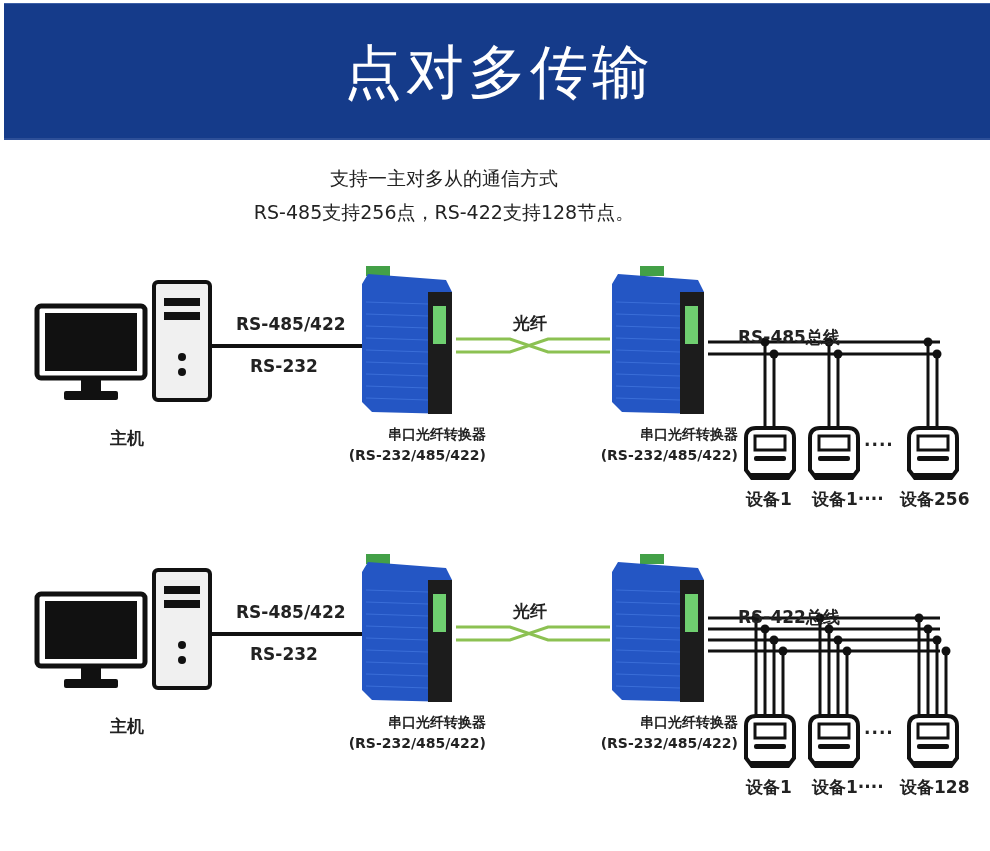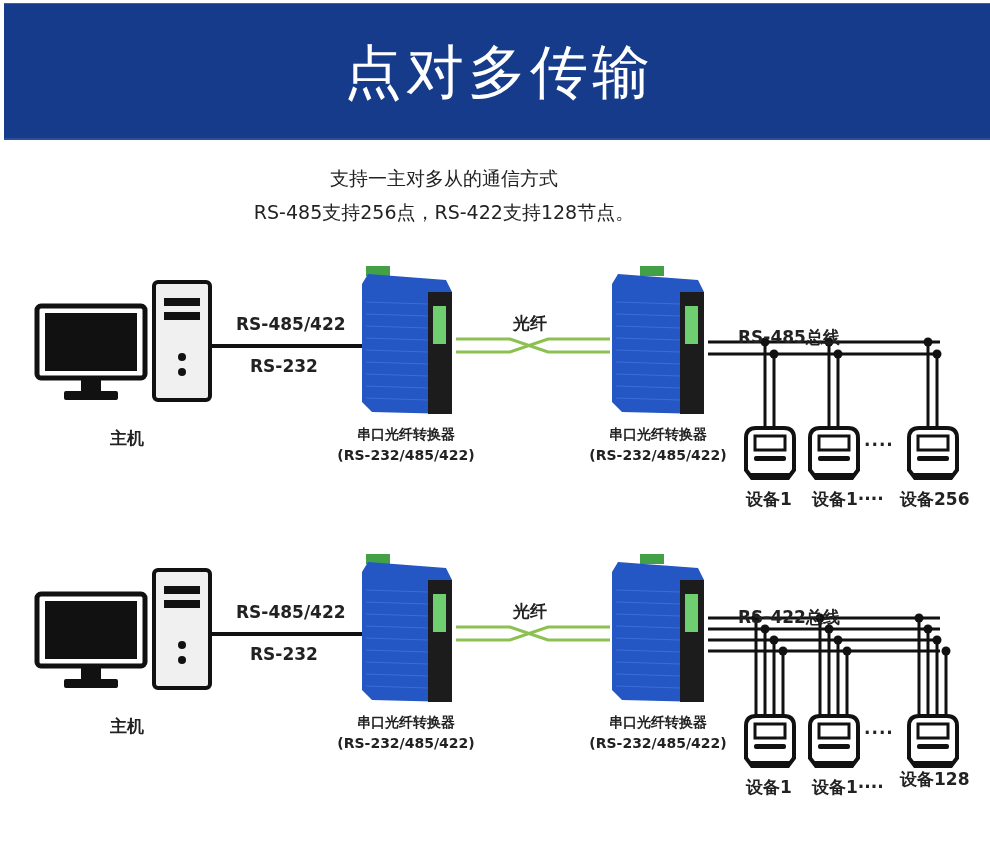--- a/index.html
+++ b/index.html
@@ -8,21 +8,21 @@
   .banner { position: absolute; left: 4px; top: 3px; width: 990px; height: 134px;
             background: #153b8a; border-top: 1px solid #3c5fa6; border-bottom: 2px solid #2d4f98; }
   .banner-title { position: absolute; left: 0; top: 30px; width: 990px; text-align: center;
                   color: #ffffff; font-size: 58px; letter-spacing: 4px; font-weight: 400; }
   .subtitle { position: absolute; left: 0; width: 888px; text-align: center;
               font-size: 19px; color: #222; }
   .sub1 { top: 166px; }
   .sub2 { top: 200px; }
   .diagram { position: absolute; left: 0; width: 990px; height: 280px; }
   .lbl { position: absolute; font-size: 17px; color: #222; white-space: nowrap; font-weight: bold; }
-  .lbl-bold { font-weight: bold; font-size: 14px; text-align: center; line-height: 21px; }
+  .lbl-bold { font-weight: bold; font-size: 14px; text-align: right; line-height: 21px; }
   svg.layer { position: absolute; left: 0; top: 0; }
 </style>
 </head>
 <body>
 
 <div class="banner">
   <div class="banner-title">点对多传输</div>
 </div>
 
 <div class="subtitle sub1">支持一主对多从的通信方式</div>
@@ -268,15 +268,15 @@
       <div>(RS-232/485/422)</div>
     </div>
     <div class="lbl lbl-bold" style="left:578px;top:162px;width:160px;">
       <div>串口光纤转换器</div>
       <div>(RS-232/485/422)</div>
     </div>
     <div class="lbl" style="left:738px;top:56px;">RS-422总线</div>
     <div class="lbl" style="left:864px;top:173px;letter-spacing:1px;font-weight:bold;">····</div>
     <div class="lbl" style="left:746px;top:226px;">设备1</div>
     <div class="lbl" style="left:812px;top:226px;">设备1····</div>
-    <div class="lbl" style="left:900px;top:218px;">设备128</div>
+    <div class="lbl" style="left:900px;top:226px;">设备128</div>
   </div>
   </div>
 
 </body></html>

